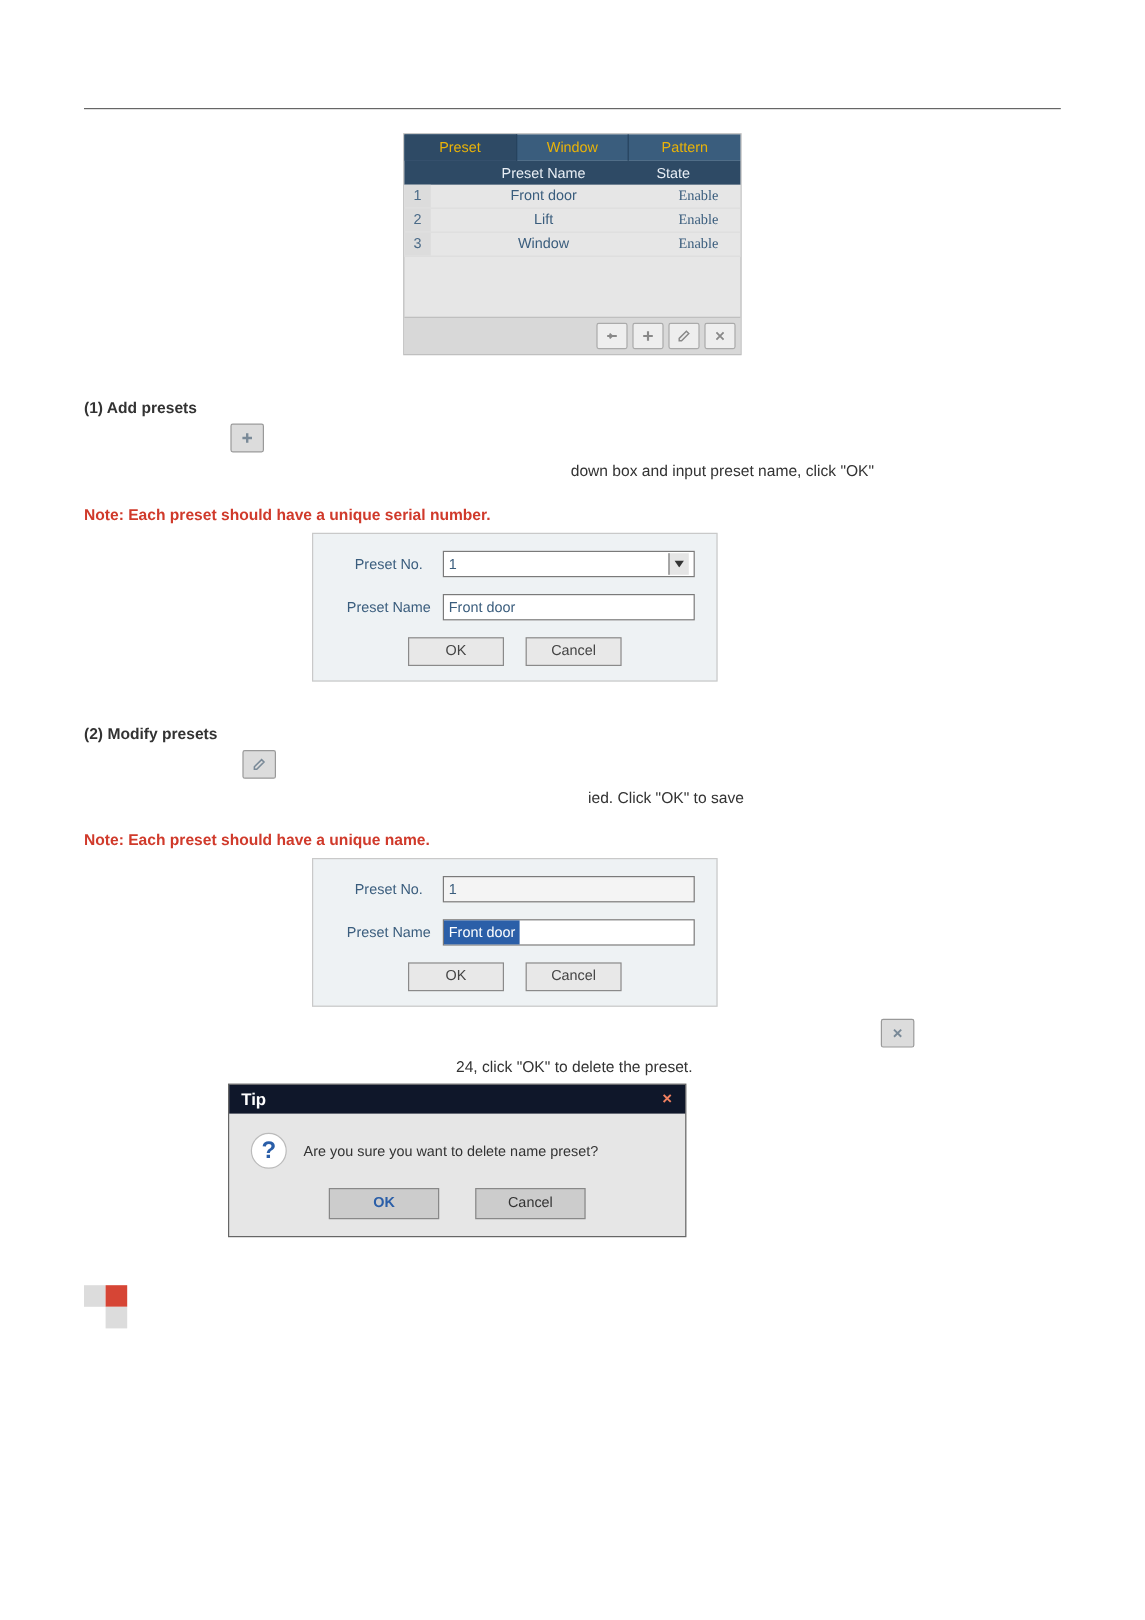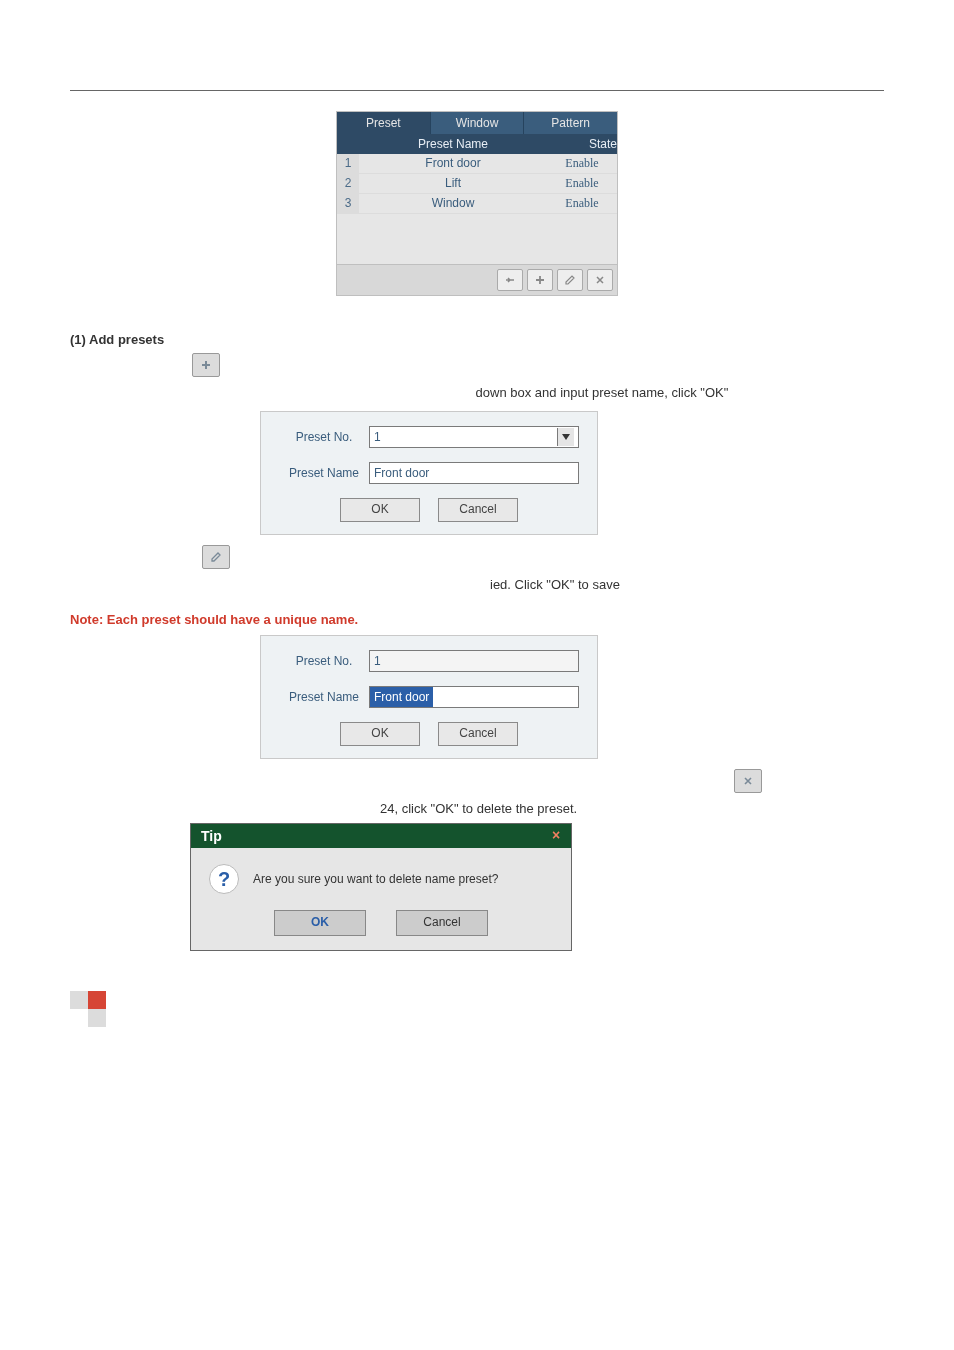--- a/index.html
+++ b/index.html
@@ -23,42 +23,42 @@
   
   .fig-tabs-wrap {
     width: 280px;
     margin: 20px auto 30px auto;
     background: #e6e6e6;
     border: 1px solid #bfbfbf;
   }
   .fig-tabs-head {
     display: flex;
     background: #3a5d7d;
-    color: #e5e5e5;
+    color: #eab308;
     font-size: 12px;
   }
   .fig-tab {
     flex: 1;
     text-align: center;
     padding: 4px 0;
     border-right: 1px solid #26435e;
   }
   .fig-tab.active {
     background: #2e4a65;
   }
   .fig-tab:last-child { border-right: none; }
   .fig-sub-head {
     display: flex;
     background: #2e4a65;
     color: #e8eef5;
     font-size: 12px;
   }
   .fig-sub-col.idx { width: 22px; }
   .fig-sub-col.name { flex: 1; text-align: center; padding: 3px 0; }
-  .fig-sub-col.state { width: 70px; text-align: right; padding: 3px 0; }
+  .fig-sub-col.state { width: 70px; text-align: left; padding: 3px 0; }
   .fig-rows {
     min-height: 110px;
   }
   .fig-row {
     display: flex;
     font-size: 12px;
     color: #3a5d7d;
     background: #e6e6e6;
     border-bottom: 1px solid #dcdcdc;
   }
@@ -188,21 +188,21 @@
     width: 380px;
     margin: 4px 0 0 120px;
     background: #e6e6e6;
     border: 1px solid #666;
     color: #333;
   }
   .tip-title {
     display: flex;
     justify-content: space-between;
     align-items: center;
-    background: #14532d;
+    background: #0f172a;
     color: #fff;
     font-weight: bold;
     font-size: 14px;
     padding: 4px 6px 4px 10px;
   }
   .tip-close {
     width: 18px;
     height: 16px;
     color: #f08060;
     font-weight: bold;
@@ -319,20 +319,21 @@
   <div class="section-title">(1) Add presets</div>
   <div style="margin-top:6px; margin-left:120px;">
     <span class="inline-btn">
       <svg width="12" height="12">
           <path d="M6 2 L6 10 M2 6 L10 6" stroke="#7a8a98" stroke-width="2"></path>
         </svg>
     </span>
   </div>
   <div class="para" style="margin-left:250px;text-align:center;">down box and input preset name, click "OK"</div>
 
+  <div class="note">Note: Each preset should have a unique serial number.</div>
 
   <div class="preset-dialog">
     <div class="pd-row">
       <div class="pd-label">Preset No.</div>
       <div class="pd-input">
         <span>1</span>
         <span class="pd-dd">
           <svg width="8" height="6">
               <path d="M0 0 L8 0 L4 6 Z" fill="#333"></path>
             </svg>
@@ -344,20 +345,21 @@
       <div class="pd-input">
         <span>Front door</span>
       </div>
     </div>
     <div class="pd-buttons">
       <div class="pd-btn">OK</div>
       <div class="pd-btn">Cancel</div>
     </div>
   </div>
 
+  <div class="section-title">(2) Modify presets</div>
   <div style="margin-top:6px; margin-left:130px;">
     <span class="inline-btn">
       <svg width="12" height="12">
           <path d="M2 10 L4 10 L10 4 L8 2 L2 8 Z" stroke="#7a8a98" fill="none" stroke-width="1.3"></path>
         </svg>
     </span>
   </div>
   <div class="para" style="margin-left:420px;">ied. Click "OK" to save</div>
 
   <div class="note">Note: Each preset should have a unique name.</div>

